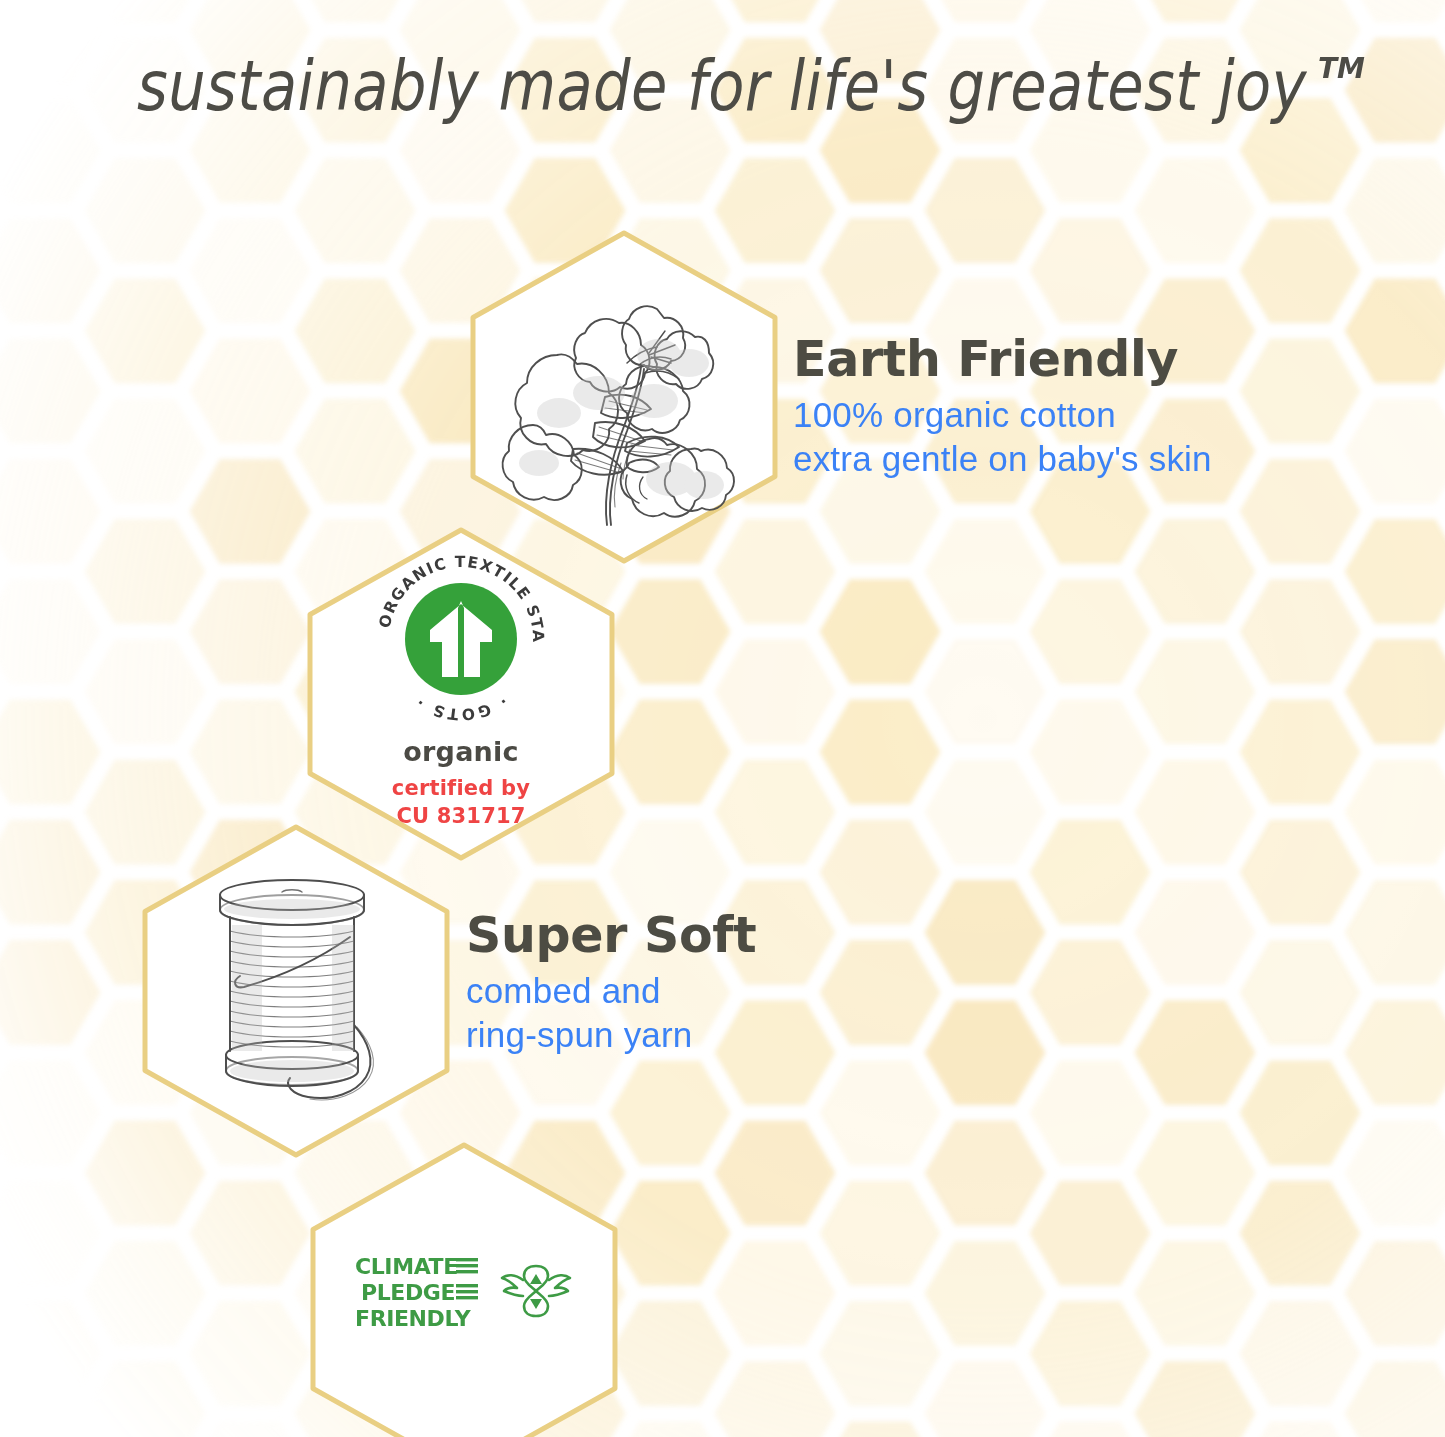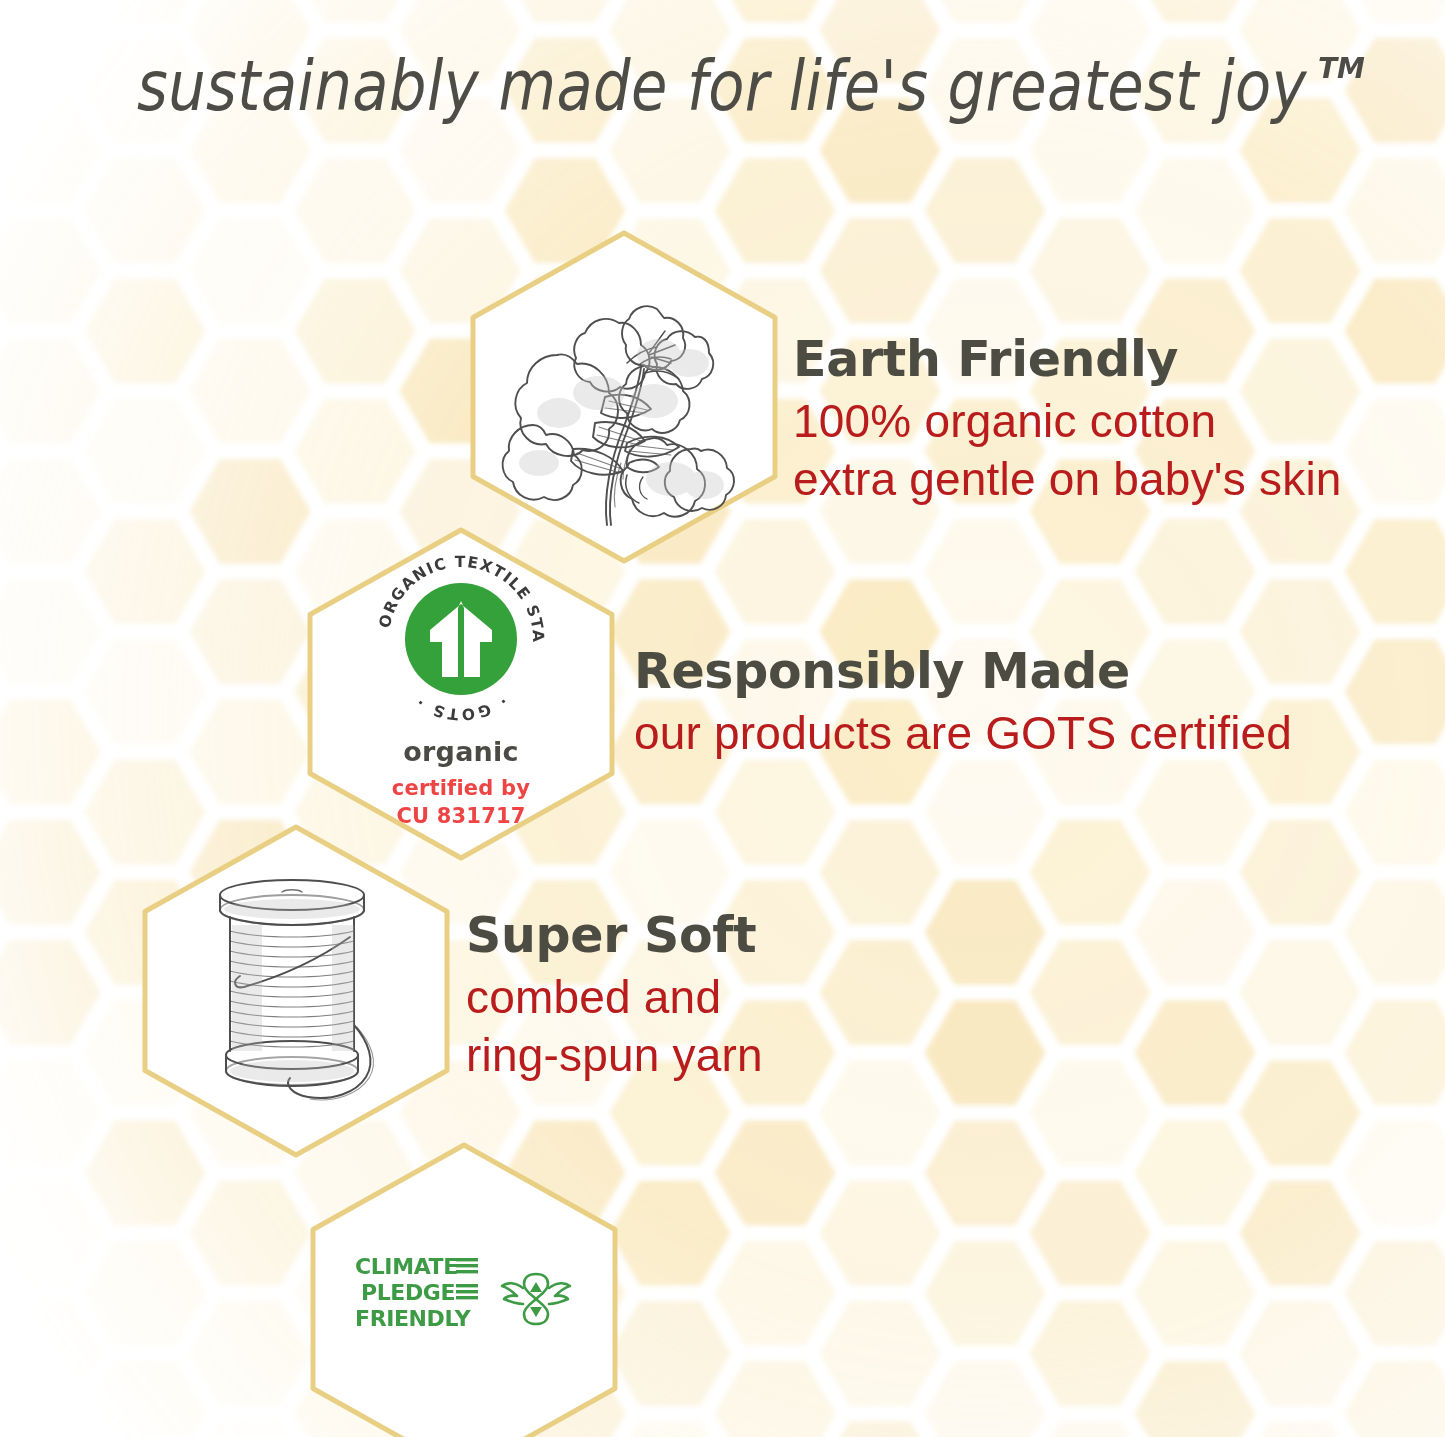--- a/index.html
+++ b/index.html
@@ -63,22 +63,22 @@
     font-size:49px;
     color:#4d4c43;
     letter-spacing:-0.3px;
     line-height:1.08;
     margin:0 0 6px 0;
     white-space:nowrap;
   }
   .fline{
     font-family:"Liberation Sans", sans-serif;
     font-weight:400;
-    font-size:46px;
-    color:#b91c1c;
+    font-size:35px;
+    color:#3b82f6;
     line-height:1.26;
     letter-spacing:0.2px;
     white-space:nowrap;
   }
 
   
   .gots-block{
     text-align:center;
     transform:translateY(-6px);
   }
@@ -95,21 +95,21 @@
     font-size:21px;
     color:#ef4444;
     line-height:1.22;
     margin-top:9px;
     letter-spacing:0.2px;
   }
 
   
   .cpf-block{
     display:flex;
-    align-items:flex-end;
+    align-items:flex-start;
     gap:16px;
     transform:translateY(2px);
   }
 </style>
 </head>
 <body>
 
 <div id="stage">
 
   <svg id="honeycomb" viewBox="0 0 1445 1437" width="1445" height="1437" aria-hidden="true">
@@ -469,24 +469,20 @@
             <textPath href="#ringBot" startOffset="50%" text-anchor="middle">· GOTS ·</textPath>
           </text>
         </svg>
         <div class="gots-word">organic</div>
         <div class="gots-cert">certified by</div>
         <div class="gots-cert" style="margin-top:2px;">CU 831717</div>
       </div>
     </div>
   </div>
 
-  <div class="ftext" style="left:634px; top:646px;">
-    <div class="ftitle">Responsibly Made</div>
-    <div class="fline">our products are GOTS certified</div>
-  </div>
 
   <div class="feature" id="feat3" style="left:140px; top:822px; width:312px; height:338px;">
     <div class="hexwrap">
       <svg width="312" height="338" viewBox="0 0 312 338">
         <polygon points="156,5 307,89.5 307,248.5 156,333 5,248.5 5,89.5" fill="#ffffff" stroke="#e9cf83" stroke-width="5" stroke-linejoin="round"></polygon>
       </svg>
     </div>
     <div class="hex-inner">
       <svg width="228" height="252" viewBox="0 0 228 252">
         <g fill="none" stroke="#4e4e4e" stroke-width="2" stroke-linecap="round" stroke-linejoin="round">

